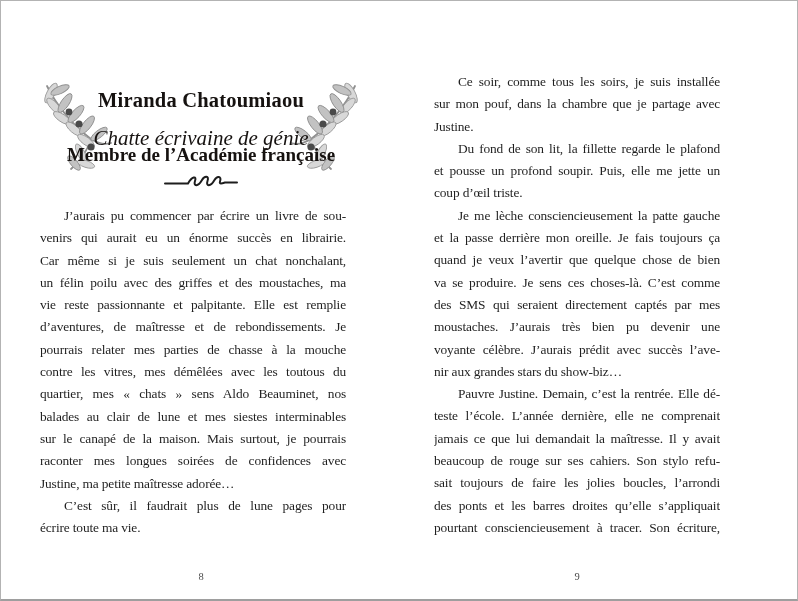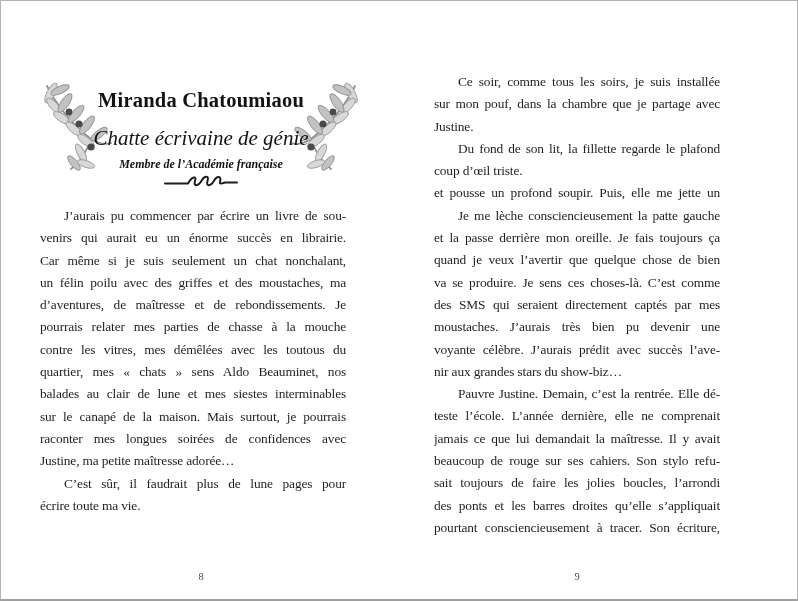--- a/index.html
+++ b/index.html
@@ -10,21 +10,21 @@
     font-family:"Liberation Serif","DejaVu Serif",serif;color:#1f1f1f;
   }
   .page{position:absolute;top:0;bottom:0;width:399px;}
   .page.left{left:0;}
   .page.right{left:376px;}
 
   
   .hdr-item{position:absolute;left:39px;width:322px;text-align:center;color:#161210;}
   .author{top:72px;font-size:20.5px;font-weight:bold;line-height:26px;letter-spacing:.2px;}
   .subtitle{top:106px;font-size:21px;font-style:italic;line-height:20px;}
-  .affiliation{top:142px;font-size:12px;font-weight:bold;line-height:18px;font-style:italic;}
+  .affiliation{top:126px;font-size:19px;font-weight:bold;line-height:18px;}
   .branch{position:absolute;top:80px;width:100px;height:102px;}
   .branch.bl{left:28px;}
   .branch.br-r{left:272px;transform:scaleX(-1);}
   .divider{position:absolute;top:173px;left:163px;width:74px;height:16px;}
 
   
   .body-text{position:absolute;font-size:13.4px;letter-spacing:-0.15px;}
   .left .body-text{left:39px;top:204px;width:306px;}
   .right .body-text{left:57px;top:70px;width:286px;}
   .line{
@@ -101,20 +101,21 @@
 
     <svg class="divider" viewBox="0 0 74 16" aria-hidden="true">
       <path class="knot" d="M1 9.5 H24 C28 2.5 33 1.5 31 7 C29.2 12.5 34 13 38 6 C40.5 1.5 45.5 1.5 43.5 7 C41.7 12.5 46.5 13 50.5 6 C53 1.5 58 2 56 7.5 C55 10.5 58 9.5 61 8.5 H73"></path>
     </svg>
 
     <div class="body-text">
         <div class="line indent">J’aurais pu commencer par écrire un livre de sou-</div>
         <div class="line">venirs qui aurait eu un énorme succès en librairie.</div>
         <div class="line">Car même si je suis seulement un chat nonchalant,</div>
         <div class="line">un félin poilu avec des griffes et des moustaches, ma</div>
+        <div class="line">vie reste passionnante et palpitante. Elle est remplie</div>
         <div class="line">d’aventures, de maîtresse et de rebondissements. Je</div>
         <div class="line">pourrais relater mes parties de chasse à la mouche</div>
         <div class="line">contre les vitres, mes démêlées avec les toutous du</div>
         <div class="line">quartier, mes « chats » sens Aldo Beauminet, nos</div>
         <div class="line">balades au clair de lune et mes siestes interminables</div>
         <div class="line">sur le canapé de la maison. Mais surtout, je pourrais</div>
         <div class="line">raconter mes longues soirées de confidences avec</div>
         <div class="line end">Justine, ma petite maîtresse adorée…</div>
         <div class="line indent">C’est sûr, il faudrait plus de lune pages pour</div>
         <div class="line end">écrire toute ma vie.</div>
@@ -122,22 +123,22 @@
 
     <div class="page-number">8</div>
   </section>
 
   <section class="page right">
     <div class="body-text">
         <div class="line indent">Ce soir, comme tous les soirs, je suis installée</div>
         <div class="line">sur mon pouf, dans la chambre que je partage avec</div>
         <div class="line end">Justine.</div>
         <div class="line indent">Du fond de son lit, la fillette regarde le plafond</div>
+        <div class="line">et pousse un profond soupir. Puis, elle me jette un</div>
         <div class="line end">coup d’œil triste.</div>
-        <div class="line">et pousse un profond soupir. Puis, elle me jette un</div>
         <div class="line indent">Je me lèche consciencieusement la patte gauche</div>
         <div class="line">et la passe derrière mon oreille. Je fais toujours ça</div>
         <div class="line">quand je veux l’avertir que quelque chose de bien</div>
         <div class="line">va se produire. Je sens ces choses-là. C’est comme</div>
         <div class="line">des SMS qui seraient directement captés par mes</div>
         <div class="line">moustaches. J’aurais très bien pu devenir une</div>
         <div class="line">voyante célèbre. J’aurais prédit avec succès l’ave-</div>
         <div class="line end">nir aux grandes stars du show-biz…</div>
         <div class="line indent">Pauvre Justine. Demain, c’est la rentrée. Elle dé-</div>
         <div class="line">teste l’école. L’année dernière, elle ne comprenait</div>

